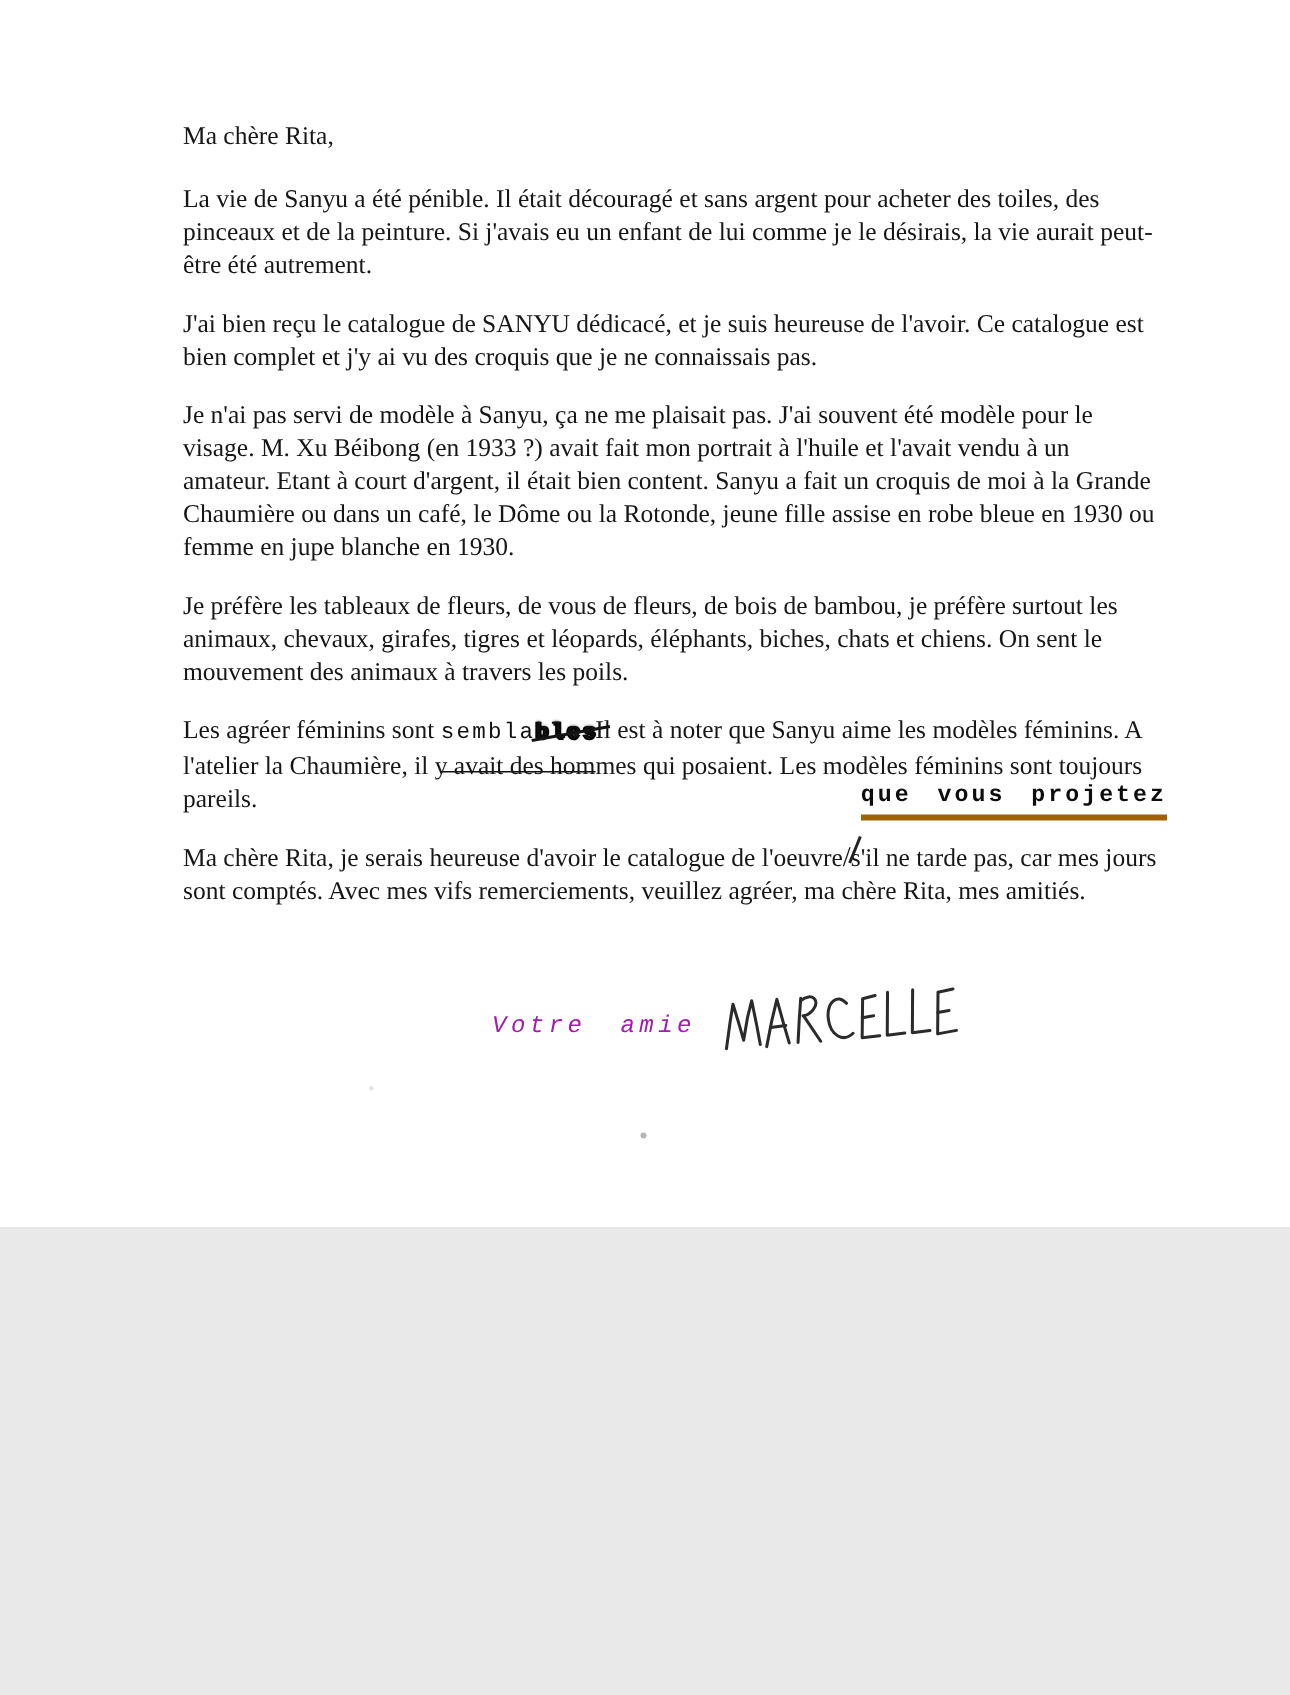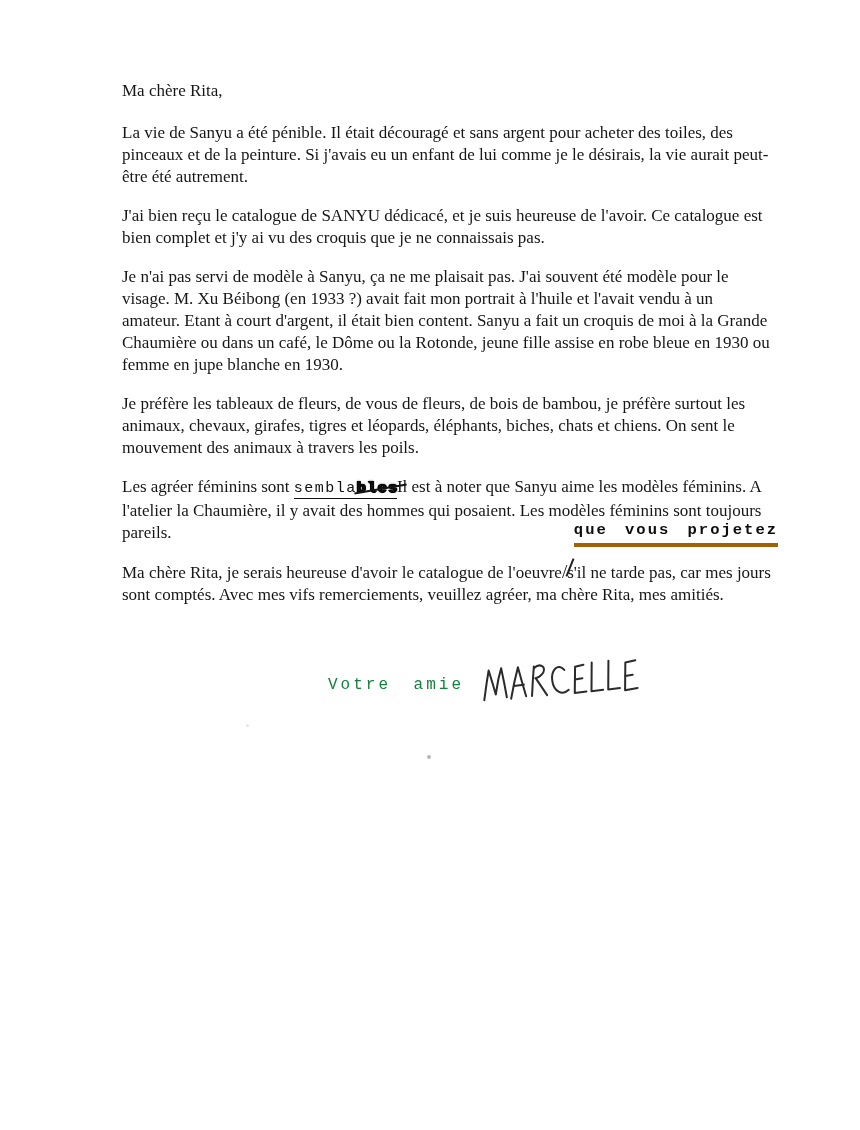--- a/index.html
+++ b/index.html
@@ -1,19 +1,19 @@
 <!DOCTYPE html>
 <html lang="fr"><head>
 <meta charset="utf-8">
 <title>Scanned letter</title>
 <style>
   html,body{margin:0;padding:0;background:#e9e9e9;}
   .page{
     position:relative;
-    width:860px;height:1130px;
+    width:860px;height:818px;
     background:#ffffff;
     overflow:hidden;
     font-family:"Liberation Serif", serif;
     color:#161616;
   }
   .content{
     position:absolute;
     left:122px;top:80px;width:650px;
     font-size:17px;line-height:22px;
   }
@@ -22,21 +22,21 @@
   .para:last-child{margin-bottom:0;}
   
   .typed{
     font-family:"Liberation Mono", monospace;
     font-size:15px;
     letter-spacing:1.5px;
     color:#101010;
   }
   .typed-word{
     border-bottom:1.5px solid #111;
-    padding-bottom:1px;
+    padding-bottom:17px;
     white-space:nowrap;
   }
   .overstruck{
     position:relative;
     font-weight:bold;
     margin-right:-2px;
     text-shadow:1px 0 0 #000, -1px 0 0 #000, 0 1px 0 #000, 0 0 2px #000;
   }
   .overstruck::after{
     content:"";
@@ -73,22 +73,23 @@
     display:flex;
     align-items:flex-end;
     margin-top:38px;
     padding-left:206px;
   }
   .signoff-typed{
     font-family:"Liberation Mono", monospace;
     font-size:16px;
     letter-spacing:3px;
     word-spacing:10px;
-    color:#15803d;
+    color:#a21caf;
     white-space:nowrap;
+    font-style:italic;
   }
   .signature-svg{
     margin-left:16px;
     transform:translateY(10px) rotate(-3deg);
   }
   .signature-svg path{
     fill:none;
     stroke:#2b2b2b;
     stroke-width:2.4;
     stroke-linecap:round;

